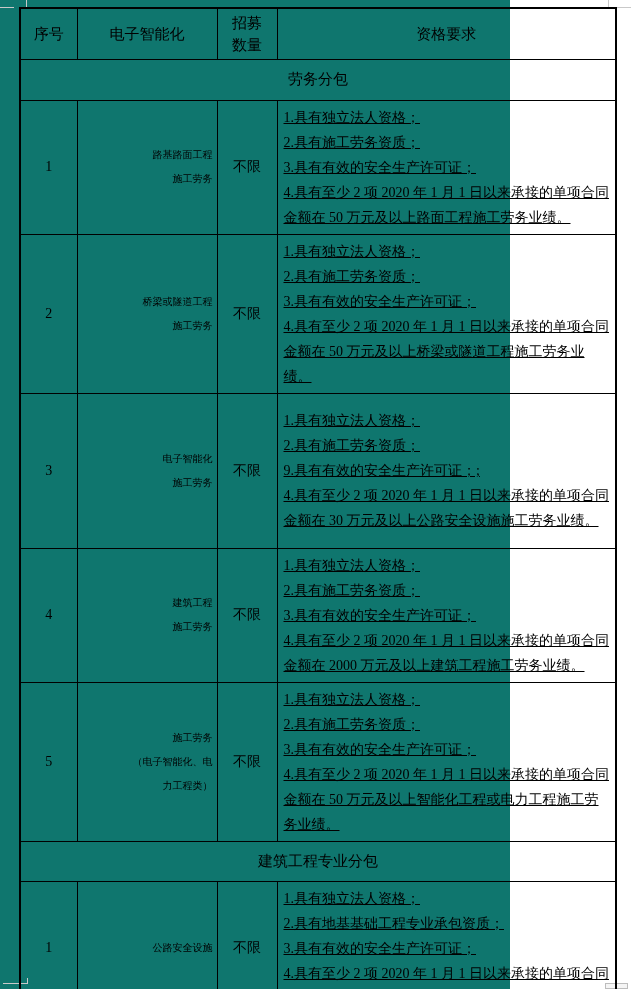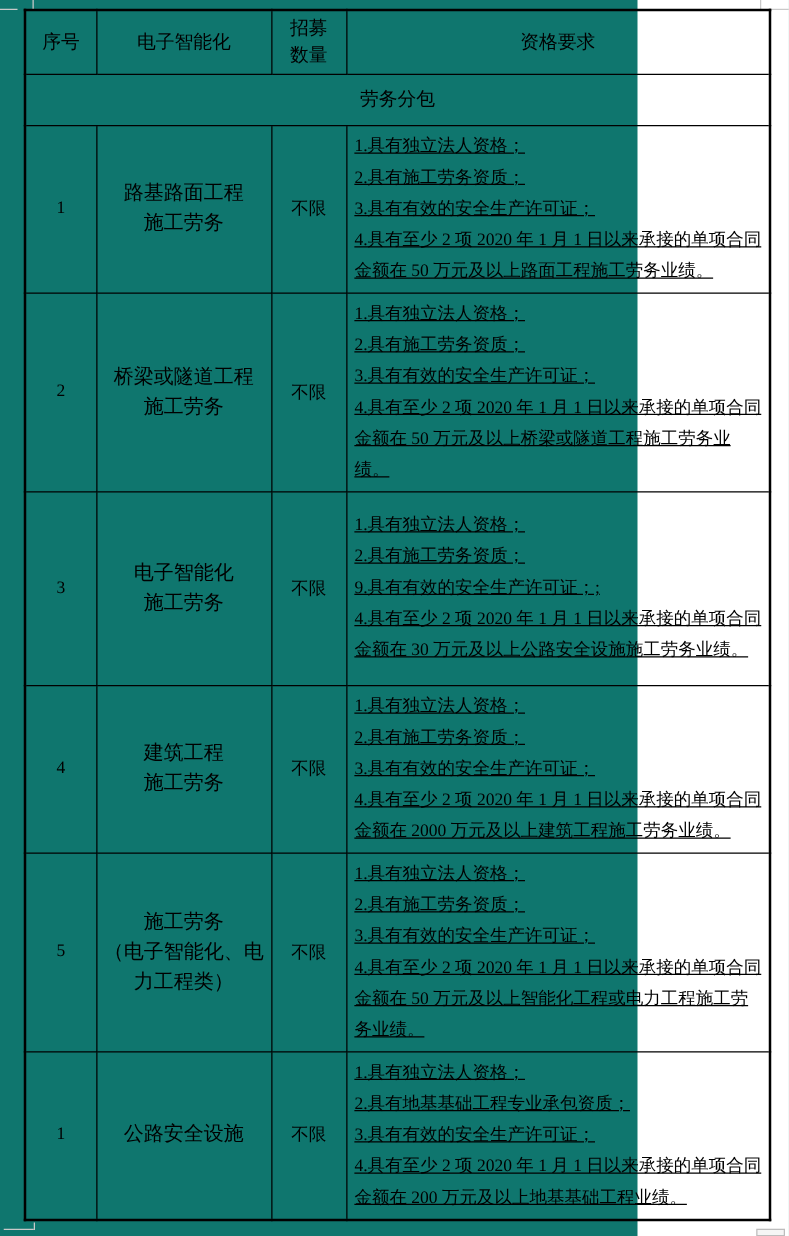--- a/index.html
+++ b/index.html
@@ -50,22 +50,22 @@
   .section-cell {
     text-align: center;
     font-weight: bold;
     font-size: 15px;
   }
   .no-cell, .qty-cell {
     text-align: center;
     font-size: 14px;
   }
   .cat-cell {
-    text-align: center;
-    font-size: 16px;
+    text-align: right;
+    font-size: 10px;
     line-height: 24px;
     padding: 2px 4px;
   }
   .req-cell {
     text-align: left;
     padding: 4px 4px 4px 6px;
     font-size: 14px;
   }
   .req-line { line-height: 25px; text-decoration: underline; }
 
@@ -188,20 +188,23 @@
       </td>
       <td class="qty-cell">不限</td>
       <td class="req-cell">
         <div class="req-line">1.具有独立法人资格；</div>
         <div class="req-line">2.具有施工劳务资质；</div>
         <div class="req-line">3.具有有效的安全生产许可证；</div>
         <div class="req-line">4.具有至少 2 项 2020 年 1 月 1 日以来承接的单项合同金额在 50 万元及以上智能化工程或电力工程施工劳务业绩。</div>
       </td>
     </tr>
 
+    <tr class="r-section2">
+      <td class="section-cell" colspan="4">建筑工程专业分包</td>
+    </tr>
 
     <tr class="r-d6">
       <td class="no-cell">1</td>
       <td class="cat-cell">
         <div>公路安全设施</div>
       </td>
       <td class="qty-cell">不限</td>
       <td class="req-cell">
         <div class="req-line">1.具有独立法人资格；</div>
         <div class="req-line">2.具有地基基础工程专业承包资质；</div>

